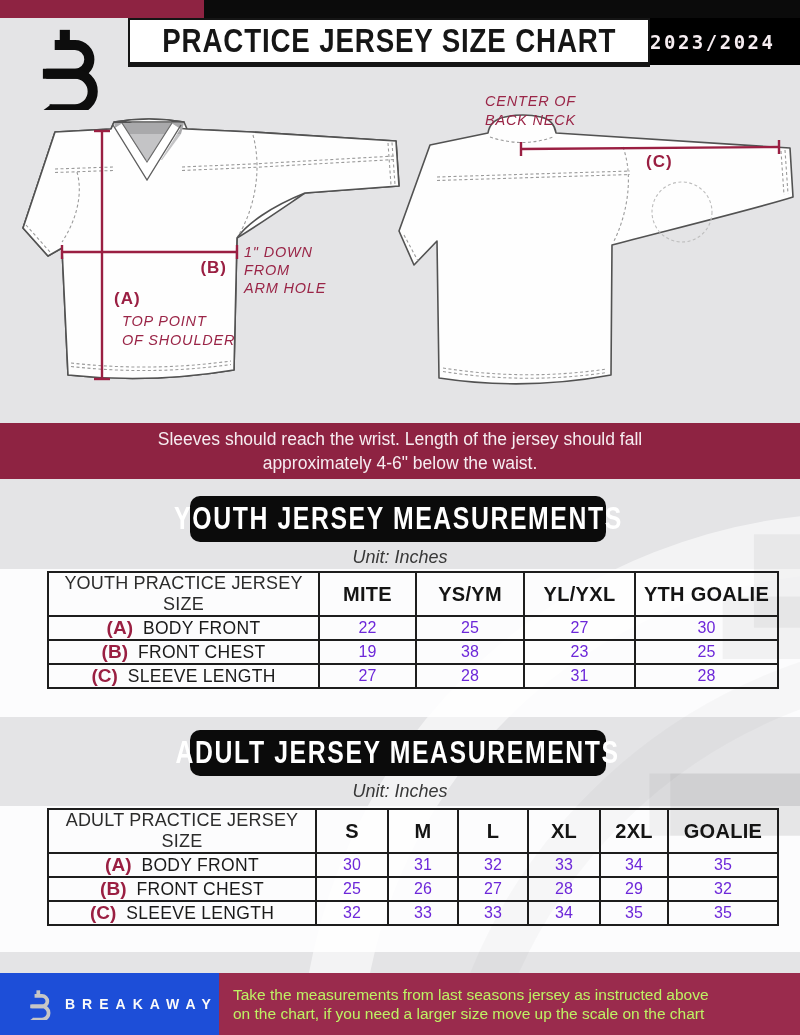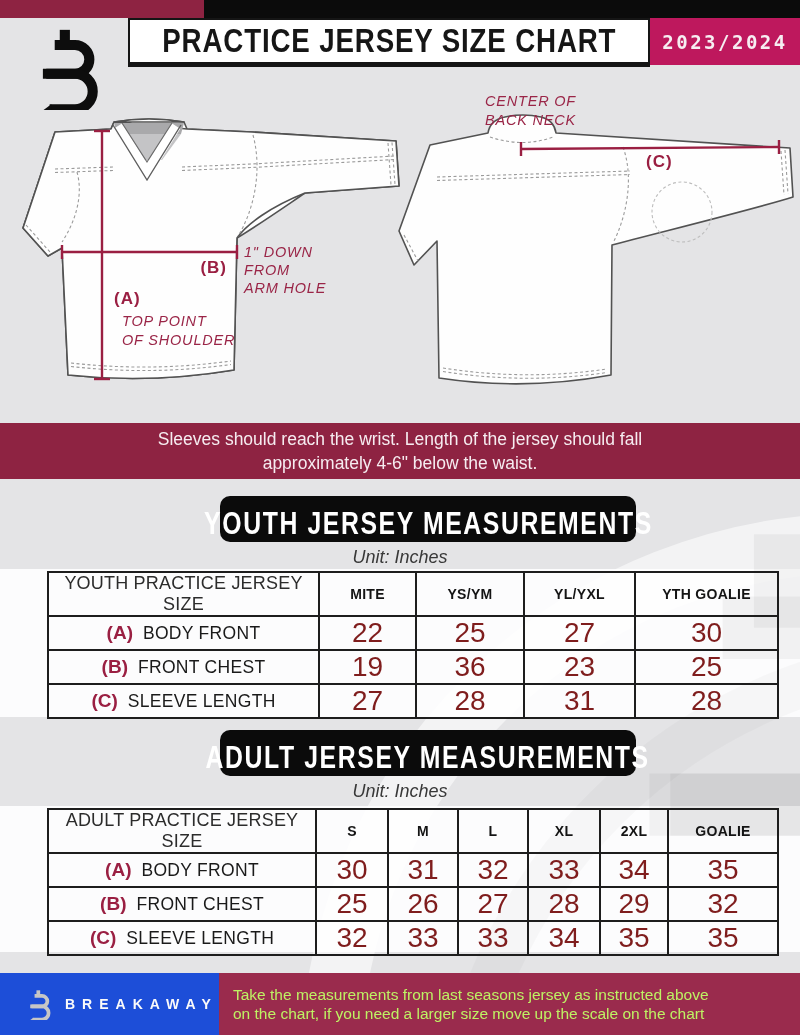--- a/index.html
+++ b/index.html
@@ -16,22 +16,22 @@
   #title-box{
     left:128px;top:18px;width:522px;height:49px;background:#FFFFFF;
     border:2px solid #151515;border-bottom-width:5px;box-sizing:border-box;
     display:flex;align-items:center;justify-content:center;z-index:5;
   }
   #title-box span{
     display:inline-block;transform:scaleX(0.84);transform-origin:center;
     font-weight:bold;font-size:33px;letter-spacing:1px;color:#161616;white-space:nowrap;
   }
   #season-box{
-    left:650px;top:18px;width:150px;height:47px;background:#be185d;
-    display:flex;align-items:center;justify-content:center;z-index:5;
+    left:650px;top:18px;width:150px;height:47px;background:#000000;
+    display:flex;align-items:center;z-index:5;
   }
   #season-box span{
     font-family:"DejaVu Sans Mono", monospace;font-weight:bold;font-size:19px;
     letter-spacing:2.5px;color:#F6EDF1;white-space:nowrap;
   }
   #logo{left:26px;top:24px;z-index:6;}
   
   #front-jersey{left:10px;top:112px;z-index:2;}
   #back-jersey{left:395px;top:85px;z-index:2;}
   .lbl{font-family:"Liberation Sans",sans-serif;font-weight:bold;font-size:17px;fill:#9A1F42;letter-spacing:1px;}
@@ -46,21 +46,21 @@
   #band-youth{left:0;top:569px;width:800px;height:148px;background:#FCFCFD;z-index:1;}
   #band-adult{left:0;top:806px;width:800px;height:146px;background:#FCFCFD;z-index:1;}
   #deco{left:0;top:483px;width:800px;height:490px;overflow:hidden;z-index:2;pointer-events:none;}
   .swoosh{position:absolute;border-radius:50%;}
   #swoosh1{left:300px;top:30px;width:1000px;height:1000px;border:60px solid rgba(255,255,255,0.55);}
   #swoosh2{left:430px;top:150px;width:1000px;height:1000px;border:45px solid rgba(0,0,0,0.022);}
   #watermark{position:absolute;left:545px;top:20px;opacity:1;}
   
   .pill{
     left:190px;width:416px;height:46px;background:#0B0B0B;border-radius:10px;
-    display:flex;align-items:flex-end;justify-content:center;z-index:3;margin-left:30px;
+    display:flex;align-items:center;justify-content:center;z-index:3;
   }
   .pill span{
     display:inline-block;transform:scaleX(0.8);transform-origin:center;
     color:#FFFFFF;font-weight:bold;font-size:31px;letter-spacing:2px;white-space:nowrap;
   }
   #pill-youth{top:496px;}
   #pill-adult{top:730px;}
   .unit{
     left:0;width:800px;text-align:center;font-style:italic;font-size:18px;color:#383838;z-index:3;
   }
@@ -71,25 +71,25 @@
     position:absolute;left:47px;width:730px;border-collapse:collapse;table-layout:fixed;z-index:3;
   }
   #table-youth{top:571px;}
   #table-adult{top:808px;padding-left:39px;}
   table.size th, table.size td{
     border:2px solid #1D1D1D;padding:0;text-align:center;background:transparent;overflow:hidden;
   }
   table.size thead tr{height:34px;}
   table.size tbody tr{height:16px;}
   th.rowhead{font-weight:normal;font-size:18px;color:#2C2C2C;letter-spacing:0.2px;}
-  th.col{font-weight:bold;font-size:14px;color:#141414;letter-spacing:0.3px;}
+  th.col{font-weight:bold;font-size:20px;color:#141414;letter-spacing:0.3px;}
   td.lab{text-align:left;padding-left:25px;}
   td.lab .key{font-weight:bold;font-size:19px;color:#9A1F42;margin-right:10px;}
   td.lab .txt{font-size:17.5px;color:#1A1A1A;letter-spacing:0.3px;}
-  td.num{font-size:28px;color:#7f1d1d;}
+  td.num{font-size:16px;color:#6d28d9;}
   
   #footer-black{
     left:0;top:973px;width:219px;height:62px;background:#1d4ed8;
     display:flex;align-items:center;padding-left:24px;box-sizing:border-box;gap:13px;z-index:4;
   }
   #footer-brand{color:#FAFAFA;font-weight:bold;font-size:14px;letter-spacing:7px;white-space:nowrap;}
   #footer-maroon{
     left:219px;top:973px;width:581px;height:62px;background:#9A2B4D;color:#bef264;
     display:flex;flex-direction:column;justify-content:center;padding-left:14px;box-sizing:border-box;
     font-size:15.5px;line-height:19.5px;z-index:4;
@@ -230,21 +230,21 @@
     <tr>
       <td class="lab"><span class="key">(A)</span><span class="txt">BODY FRONT</span></td>
       <td class="num">22</td>
       <td class="num">25</td>
       <td class="num">27</td>
       <td class="num">30</td>
     </tr>
     <tr>
       <td class="lab"><span class="key">(B)</span><span class="txt">FRONT CHEST</span></td>
       <td class="num">19</td>
-      <td class="num">36</td>
+      <td class="num">38</td>
       <td class="num">23</td>
       <td class="num">25</td>
     </tr>
     <tr>
       <td class="lab"><span class="key">(C)</span><span class="txt">SLEEVE LENGTH</span></td>
       <td class="num">27</td>
       <td class="num">28</td>
       <td class="num">31</td>
       <td class="num">28</td>
     </tr>

